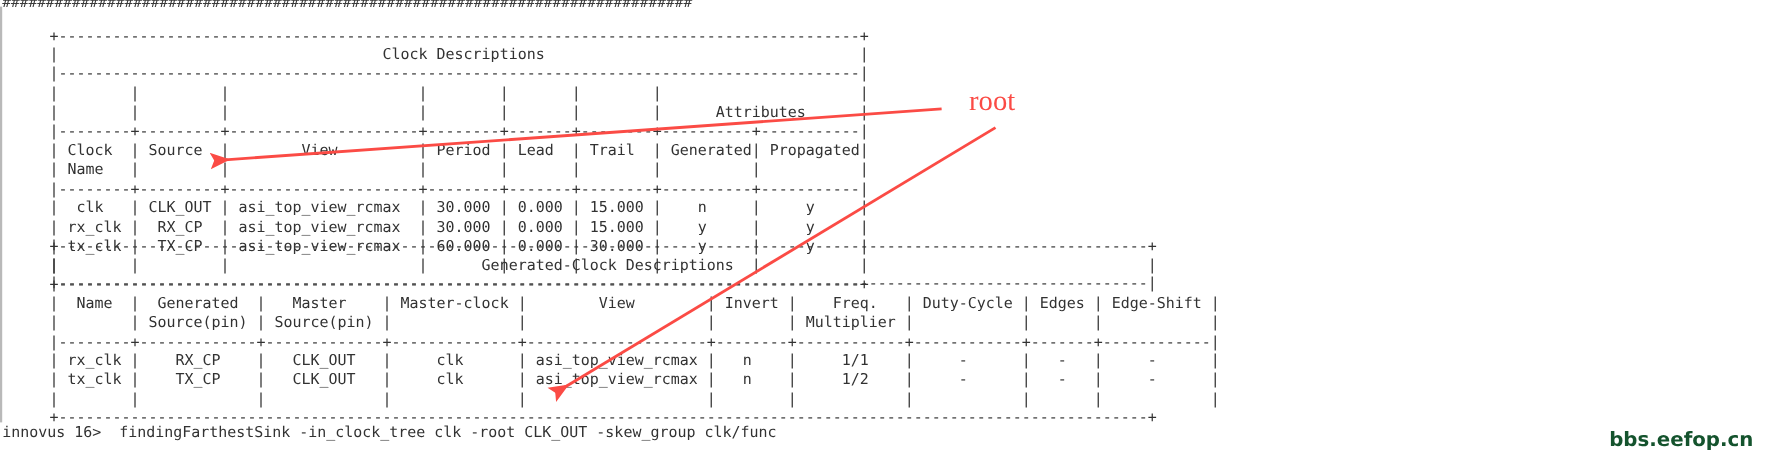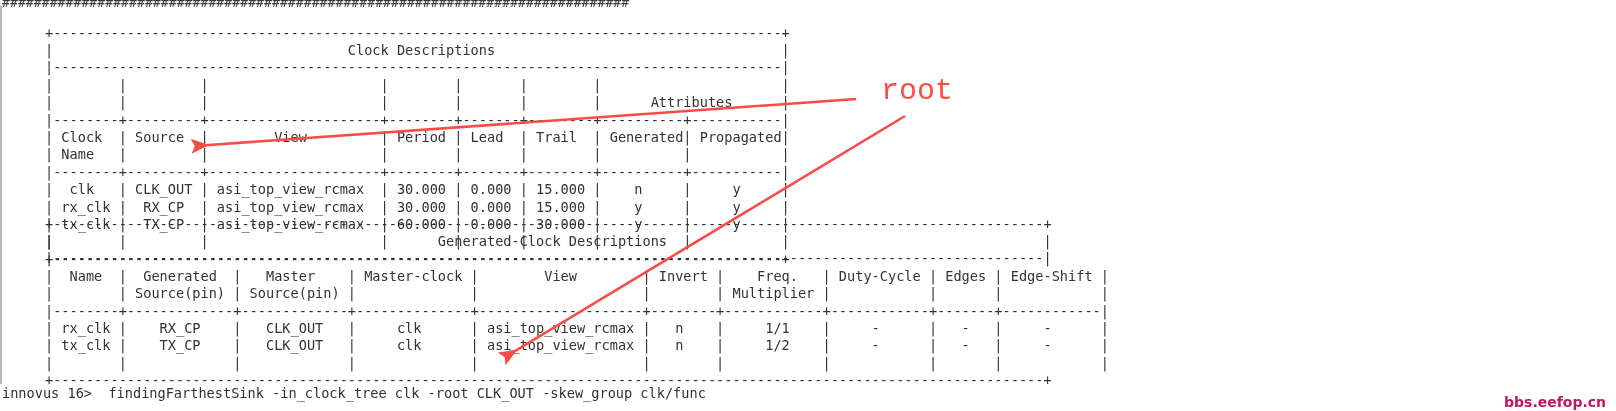--- a/index.html
+++ b/index.html
@@ -59,36 +59,36 @@
   
   #annotations {
     position: absolute;
     left: 0; top: 0;
     width: 1616px; height: 411px;
     pointer-events: none;
   }
   .ann-label {
     position: absolute;
     color: #fb4b45;
-    font-family: Liberation Mono, monospace;
-    font-size: 30px;
+    font-family: Liberation Serif, serif;
+    font-size: 26px;
     line-height: 27px;
     font-weight: 400;
     white-space: pre;
   }
   #root-label { left: 881px; top: 78px; }
 
   .watermark {
     position: absolute;
-    right: 10px;
+    right: 22px;
     bottom: 1px;
     font-family: "DejaVu Sans", sans-serif;
-    font-size: 14px;
+    font-size: 18px;
     font-weight: bold;
-    color: #be185d;
+    color: #14532d;
     letter-spacing: 0px;
     white-space: pre;
   }
 </style>
 </head>
 <body>
 
 <div id="screen">
 
   <div class="left-edge"></div>

